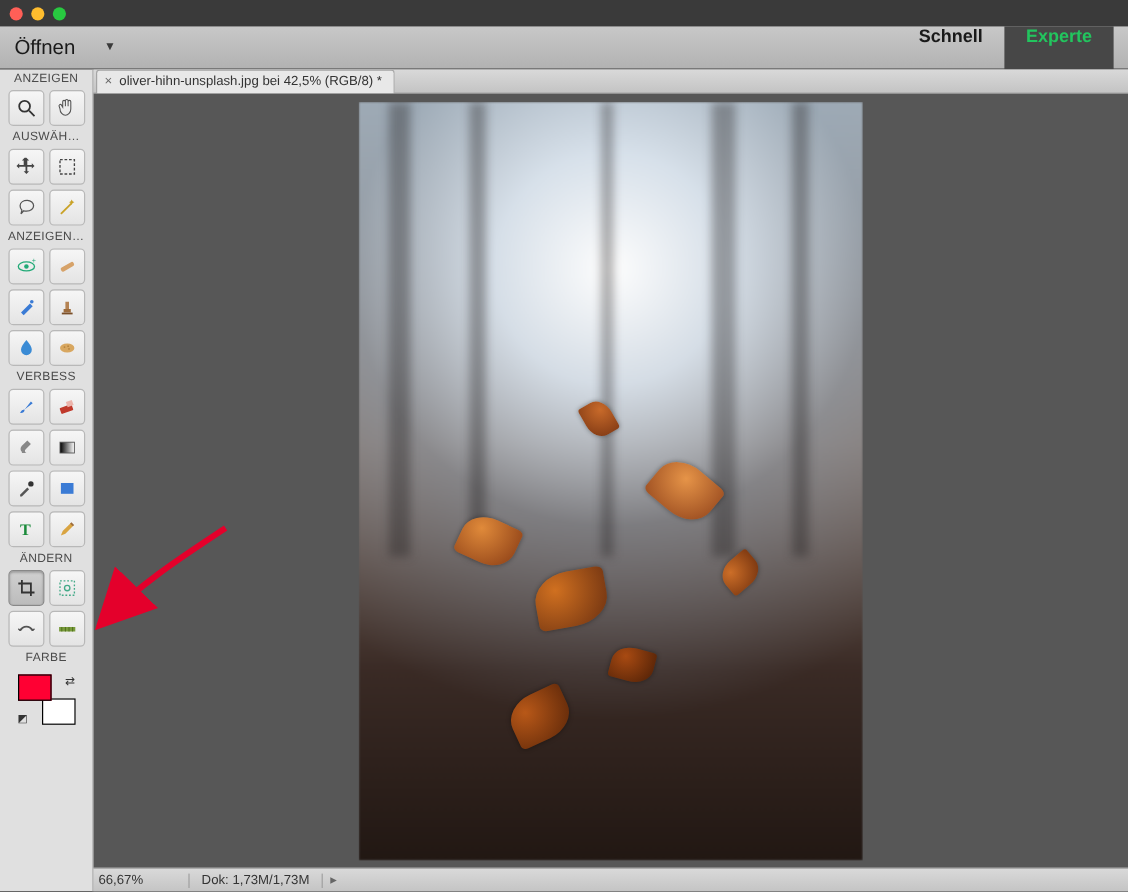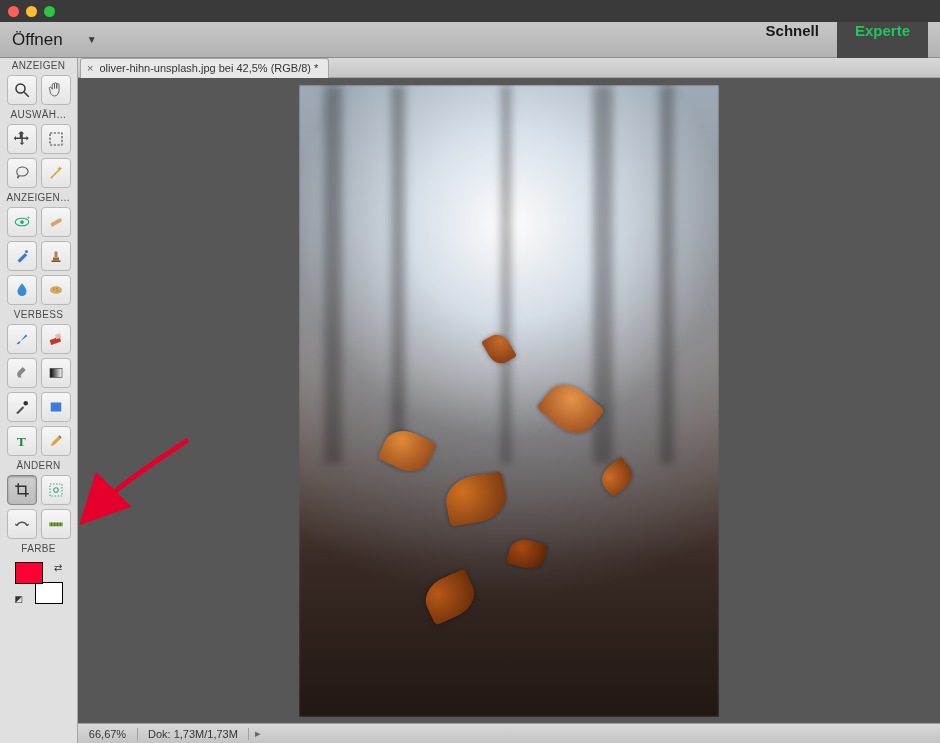--- a/index.html
+++ b/index.html
@@ -53,21 +53,21 @@
   .l2{left:35%;top:62%;width:60px;height:46px;background:radial-gradient(circle at 30% 30%,#d07020,#6a2f10);transform:rotate(-10deg);}
   .l3{left:58%;top:48%;width:55px;height:42px;background:radial-gradient(circle at 40% 30%,#e69448,#90421a);transform:rotate(40deg);}
   .l4{left:44%;top:40%;width:30px;height:24px;background:radial-gradient(circle at 30% 30%,#c86a2a,#7a3512);transform:rotate(60deg);}
   .l5{left:30%;top:78%;width:50px;height:40px;background:radial-gradient(circle at 30% 30%,#b85818,#5a2508);transform:rotate(-25deg);}
   .l6{left:50%;top:72%;width:36px;height:28px;background:radial-gradient(circle at 30% 30%,#a84a12,#4d1f06);transform:rotate(15deg);}
   .l7{left:72%;top:60%;width:32px;height:26px;background:radial-gradient(circle at 30% 30%,#cc6e28,#6e2e0c);transform:rotate(-40deg);}
   
   .arrow-svg { position:absolute; left:78px; top:430px; width:120px; height:100px; pointer-events:none; z-index:50;}
   
   .statusbar { height:20px; background:linear-gradient(#d9d9d9,#c4c4c4); border-top:1px solid #a0a0a0; display:flex; align-items:center; font-size:11px; color:#333;}
-  .status-zoom { width:60px; text-align:center; border-right:1px solid #a0a0a0; padding:0 4px;}
+  .status-zoom { width:80px; border-right:1px solid #a0a0a0; padding:0 4px;}
   .status-doc { padding:0 10px; border-right:1px solid #a0a0a0;text-align:center;}
   .status-caret { width:18px; text-align:center; color:#666;}
 </style>
 </head>
 <body>
 
 <div class="titlebar">
   <div class="traffic">
     <div class="tl-btn tl-red"></div>
     <div class="tl-btn tl-yel"></div>

